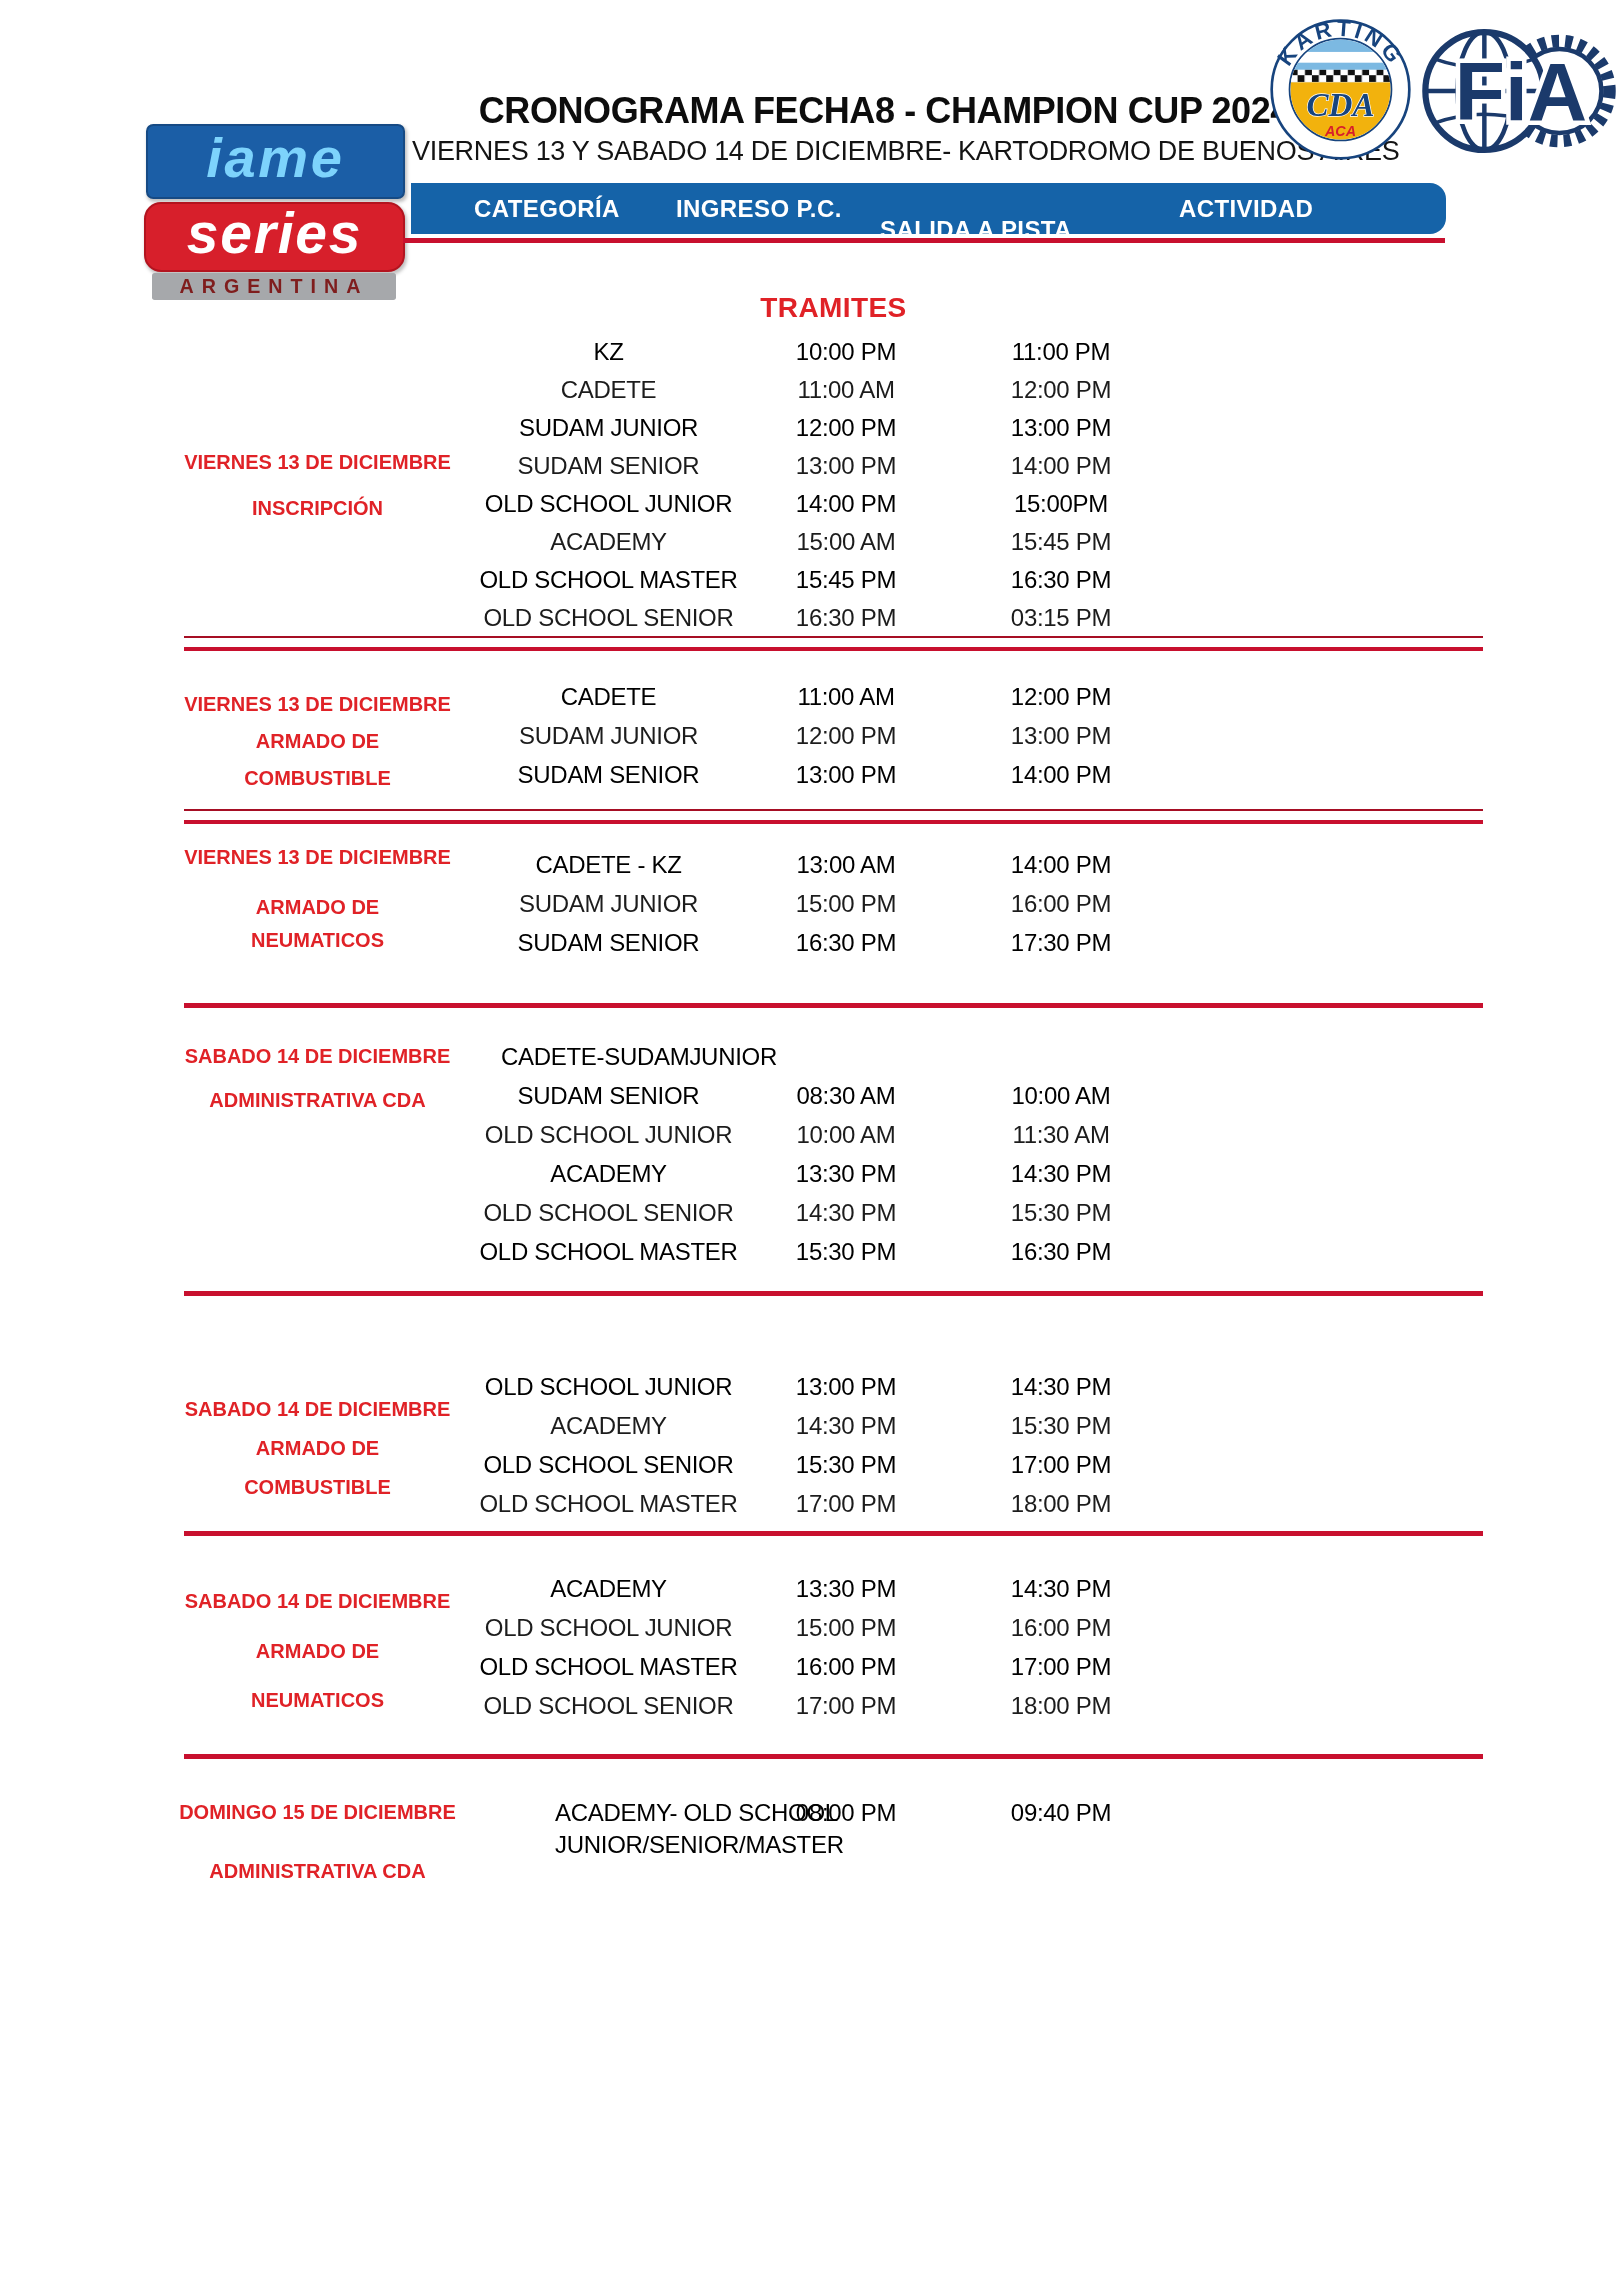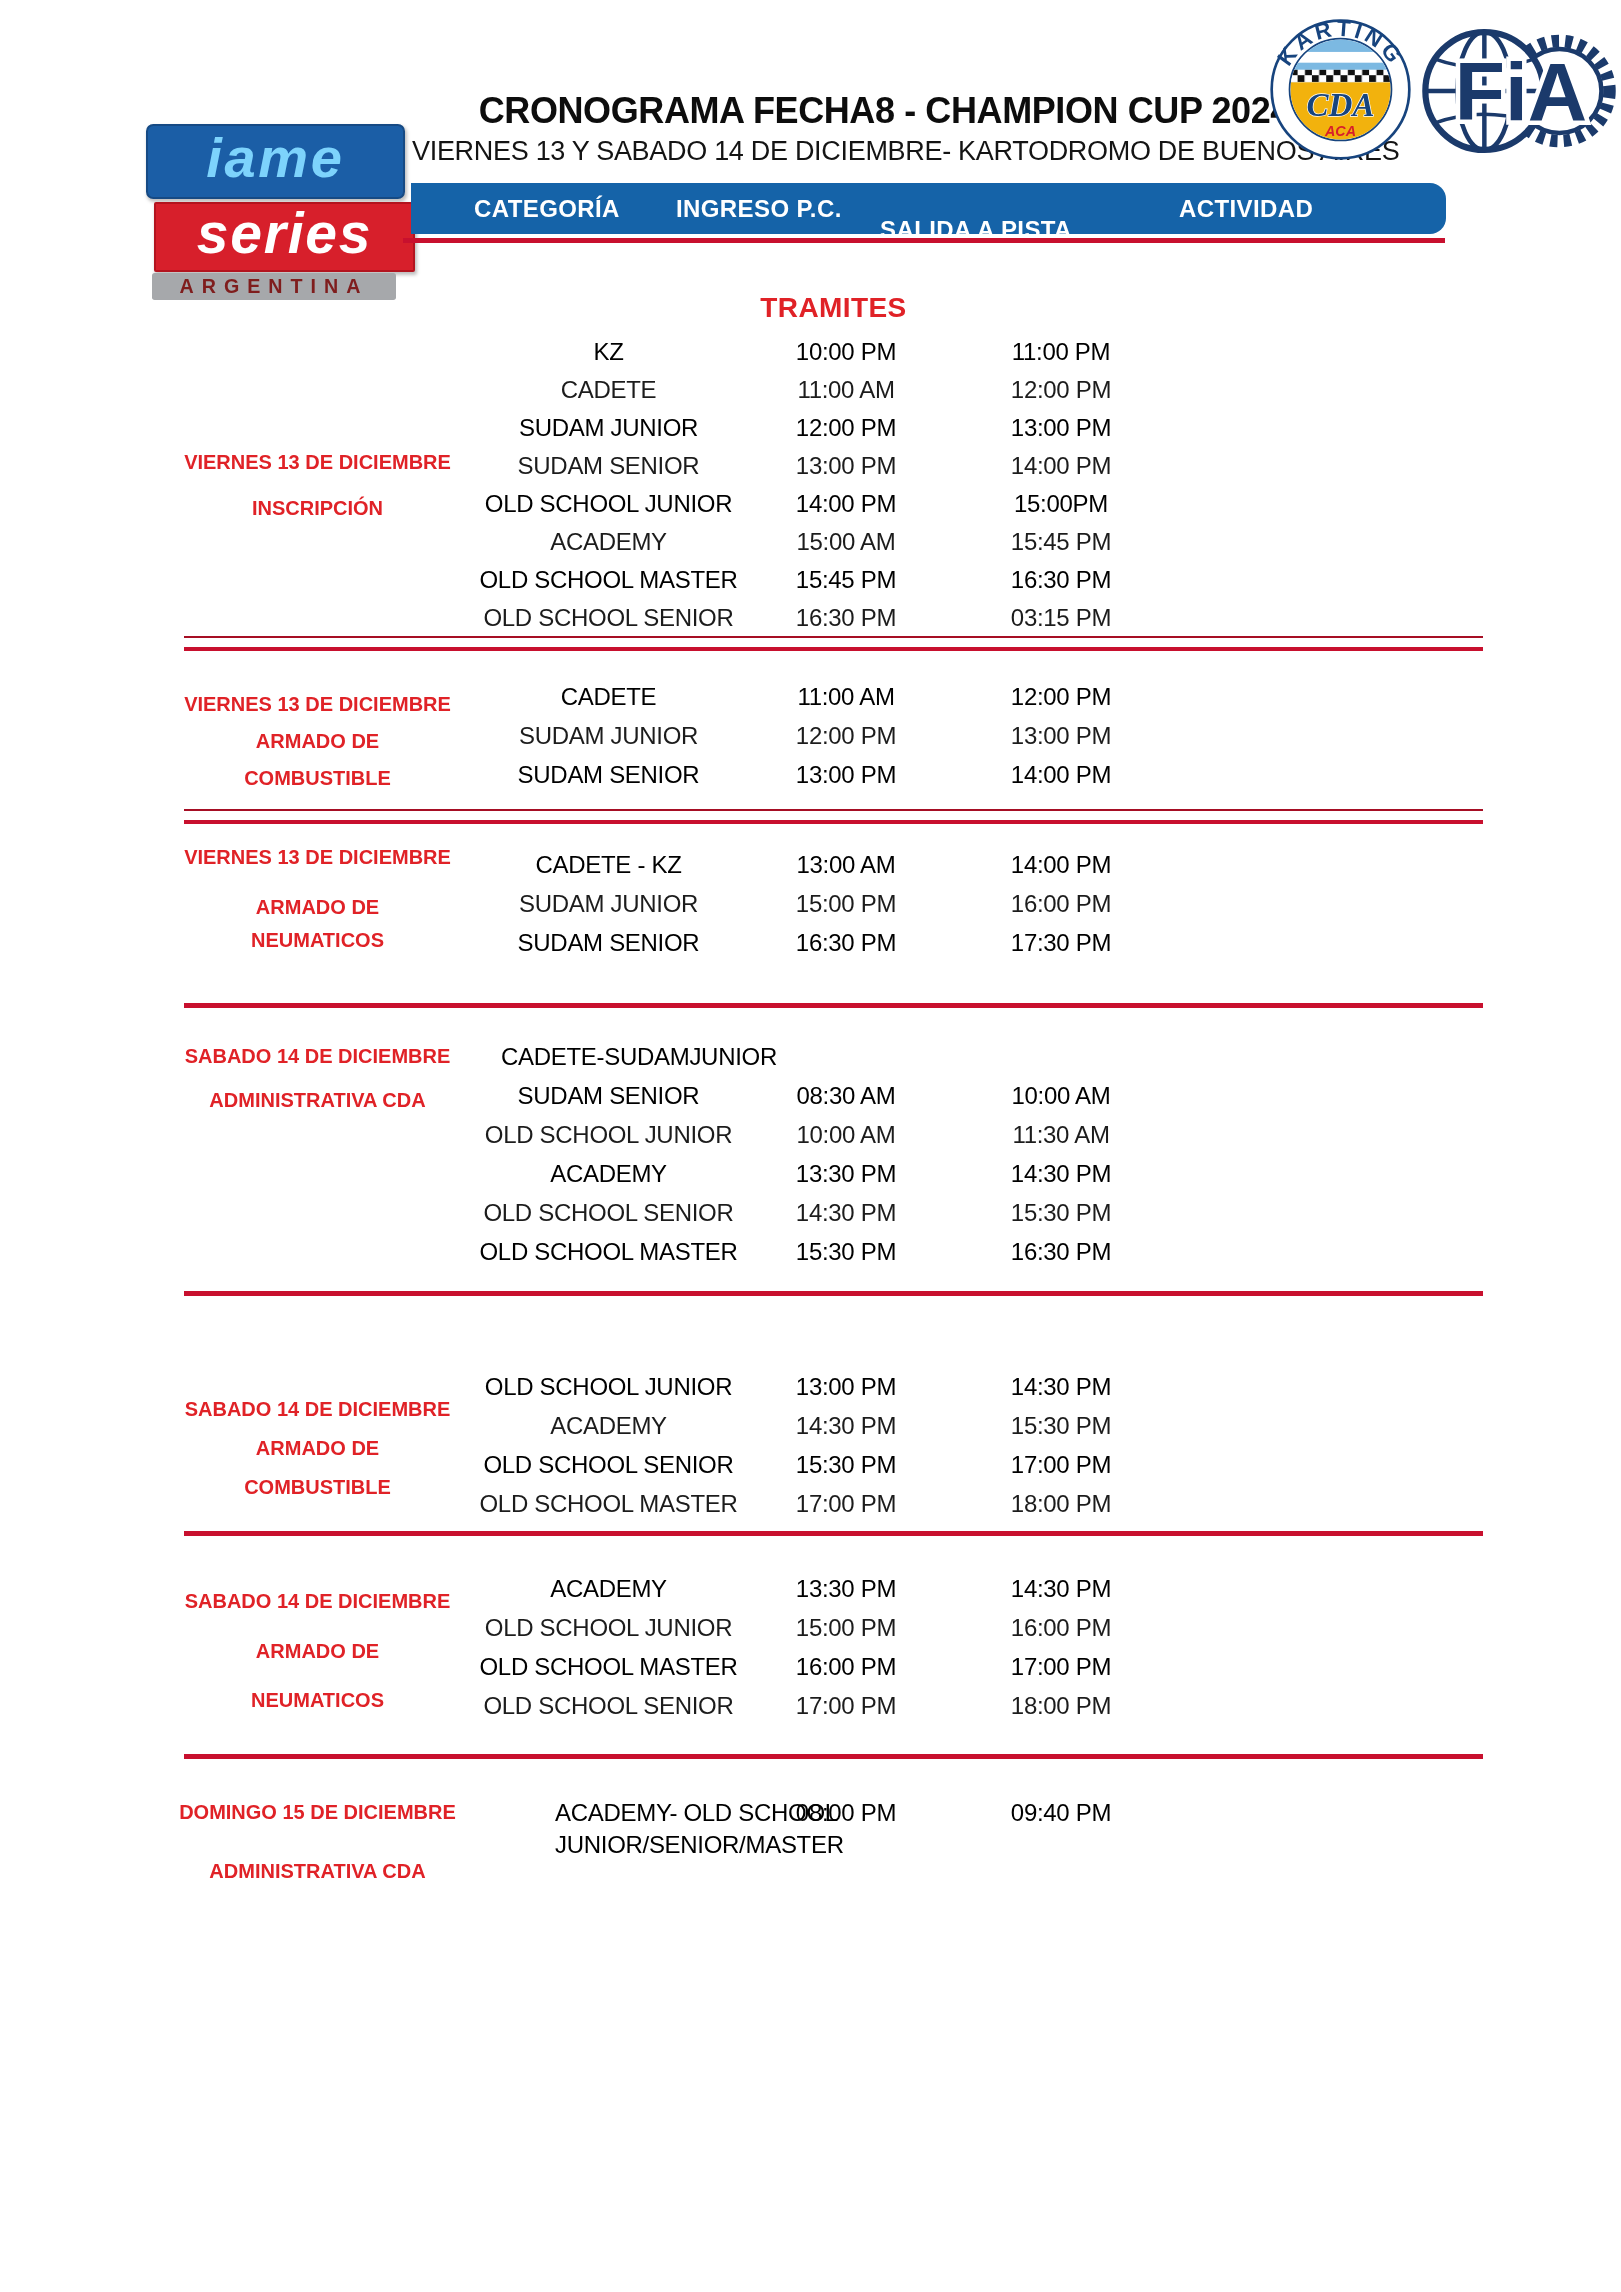--- a/index.html
+++ b/index.html
@@ -4,22 +4,22 @@
 <style>
   html,body{margin:0;padding:0;background:#e8e8e8;}
   .page{position:relative;width:1621px;height:2293px;background:#ffffff;overflow:hidden;
         font-family:"Liberation Sans",sans-serif;color:#111;}
 
   
   .logo-box{position:absolute;display:flex;align-items:center;justify-content:center;}
   .logo-blue{left:146px;top:124px;width:255px;height:71px;background:var(--logo-blue,#1b5ea6);
              border:2.7px solid #164a84;border-radius:7.2px;box-shadow:1.8px 2.7px 3.6px rgba(0,0,0,.25);}
   .logo-blue span{color:#7dd3fc;font-weight:bold;font-style:italic;font-size:56px;letter-spacing:2.7px;line-height:1;transform:translateY(-3.6px);}
-  .logo-red{left:154px;top:202px;width:257px;height:66px;background:var(--logo-red,#d71f2b);
-            border:2.7px solid #b3141f;border-radius:2px;box-shadow:1.8px 2.7px 3.6px rgba(0,0,0,.25);}
+  .logo-red{left:144px;top:202px;width:257px;height:66px;background:var(--logo-red,#d71f2b);
+            border:2.7px solid #b3141f;border-radius:17px;box-shadow:1.8px 2.7px 3.6px rgba(0,0,0,.25);}
   .logo-red span{color:#fff;font-weight:bold;font-style:italic;font-size:57px;letter-spacing:1.8px;line-height:1;transform:translateY(-3.6px);}
   .logo-gray{left:152px;top:273px;width:244px;height:27px;background:var(--logo-gray,#a6a8ab);border-radius:2.7px;}
   .logo-gray span{color:#7f1d1d;font-weight:bold;font-size:19.7px;letter-spacing:8px;line-height:1;}
 
   .doc-title{position:absolute;left:448px;top:90px;width:842px;text-align:right;
              font-size:36px;font-weight:bold;letter-spacing:-0.4px;color:#0d0d0d;white-space:nowrap;}
   .doc-subtitle{position:absolute;left:412px;top:136px;width:905px;font-size:27px;color:#141414;
                 letter-spacing:-0.3px;white-space:nowrap;}
 
   .col-bar{position:absolute;left:411px;top:183px;width:1035px;height:51px;

